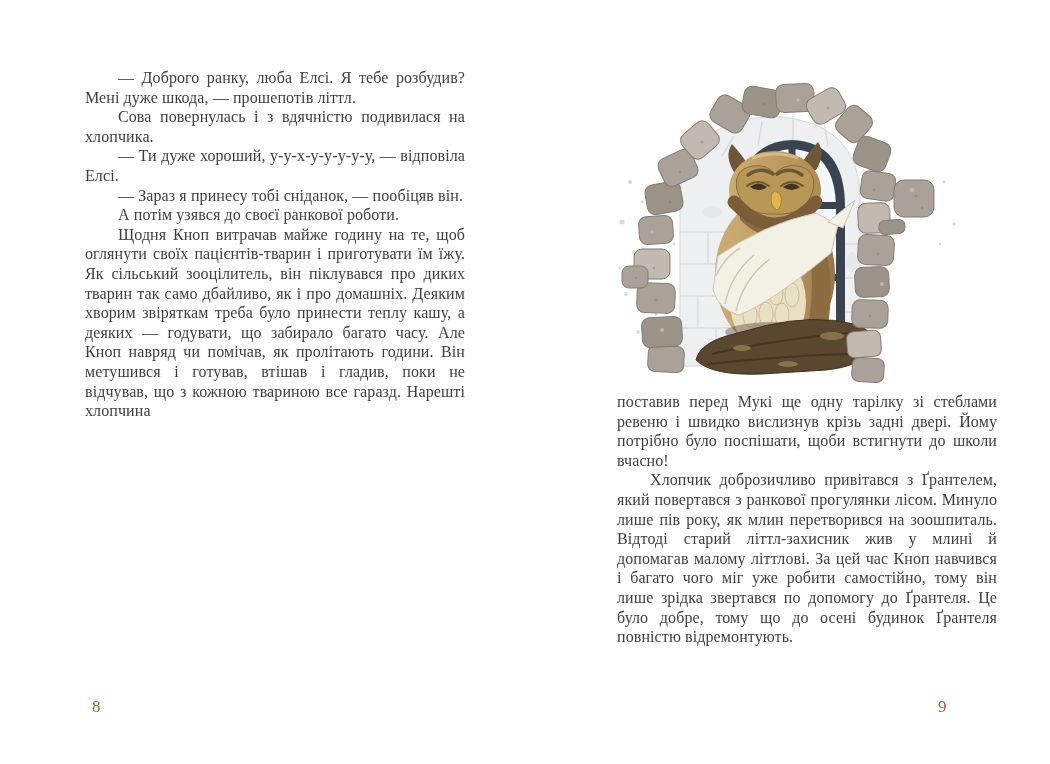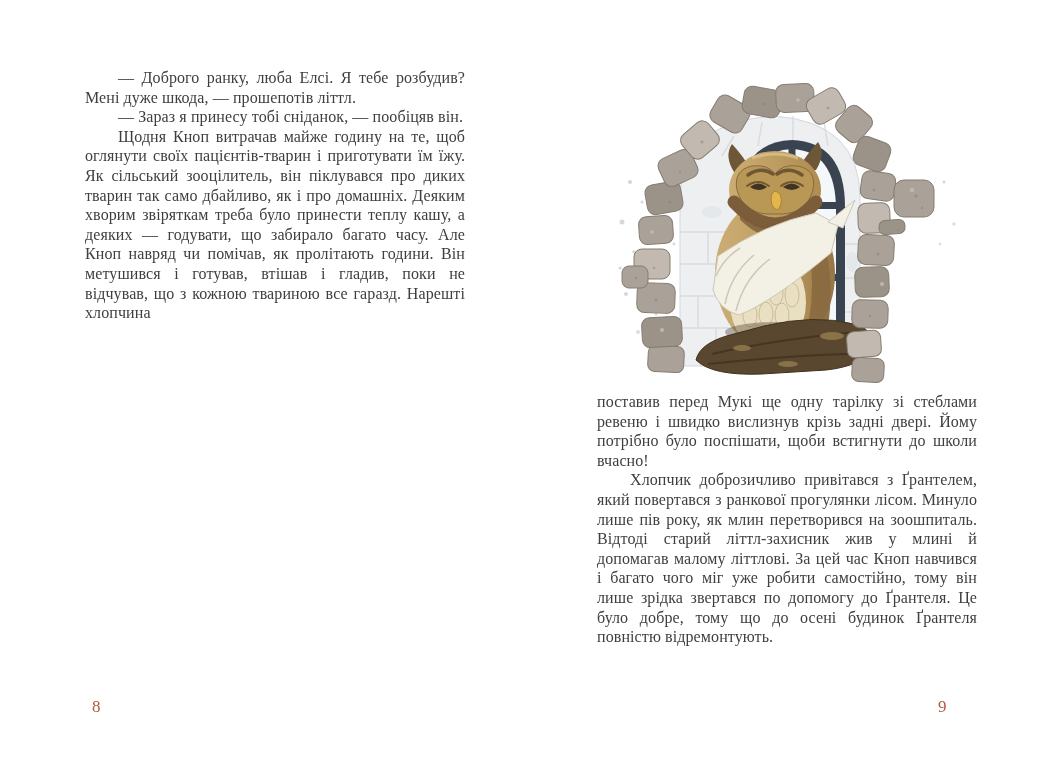--- a/index.html
+++ b/index.html
@@ -19,21 +19,21 @@
     font-size: 16px;
     line-height: 19.6px;
     text-align: justify;
     letter-spacing: 0.1px;
   }
   .text-block p { margin: 0; }
   .text-block p.indent { text-indent: 33px; }
   .text-block p.no-indent { text-indent: 0; }
 
   .text-left  { left: 85px;  top: 68px; }
-  .text-right { left: 597px; top: 392px; }
+  .text-right { left: 617px; top: 392px; }
 
   .page-number {
     position: absolute;
     top: 697px;
     font-size: 17px;
     color: var(--page_number, #b35a3c);
   }
   .page-number.left  { left: 92px; }
   .page-number.right { left: 938px; }
 
@@ -71,21 +71,24 @@
   .ruff   { stroke: var(--ruff); fill: none; stroke-linecap: round; }
 </style>
 </head>
 <body>
 
 <div class="spread">
 
   <div>
     <div class="text-block text-left">
       <p class="indent">— Доброго ранку, люба Елсі. Я тебе розбудив? Мені дуже шкода, — прошепотів літтл.</p>
+      <p class="indent">Сова повернулась і з вдячністю подивилася на хлопчика.</p>
+      <p class="indent">— Ти дуже хороший, у-у-х-у-у-у-у-у, — відповіла Елсі.</p>
       <p class="indent">— Зараз я принесу тобі сніданок, — пообіцяв він.</p>
+      <p class="indent">А потім узявся до своєї ранкової роботи.</p>
       <p class="indent">Щодня Кноп витрачав майже годину на те, щоб оглянути своїх пацієнтів-тварин і приготувати їм їжу. Як сільський зооцілитель, він піклувався про диких тварин так само дбайливо, як і про домашніх. Деяким хворим звіряткам треба було принести теплу кашу, а деяких — годувати, що забирало багато часу. Але Кноп навряд чи помічав, як пролітають години. Він метушився і готував, втішав і гладив, поки не відчував, що з кожною твариною все гаразд. Нарешті хлопчина</p>
     </div>
     <div class="page-number left">8</div>
   </div>
 
   <div>
 
     <svg class="illustration" viewBox="0 0 382 326" xmlns="http://www.w3.org/2000/svg" aria-hidden="true">
       <defs>
         <linearGradient id="owlGrad" x1="0" y1="0" x2="1" y2="0">

